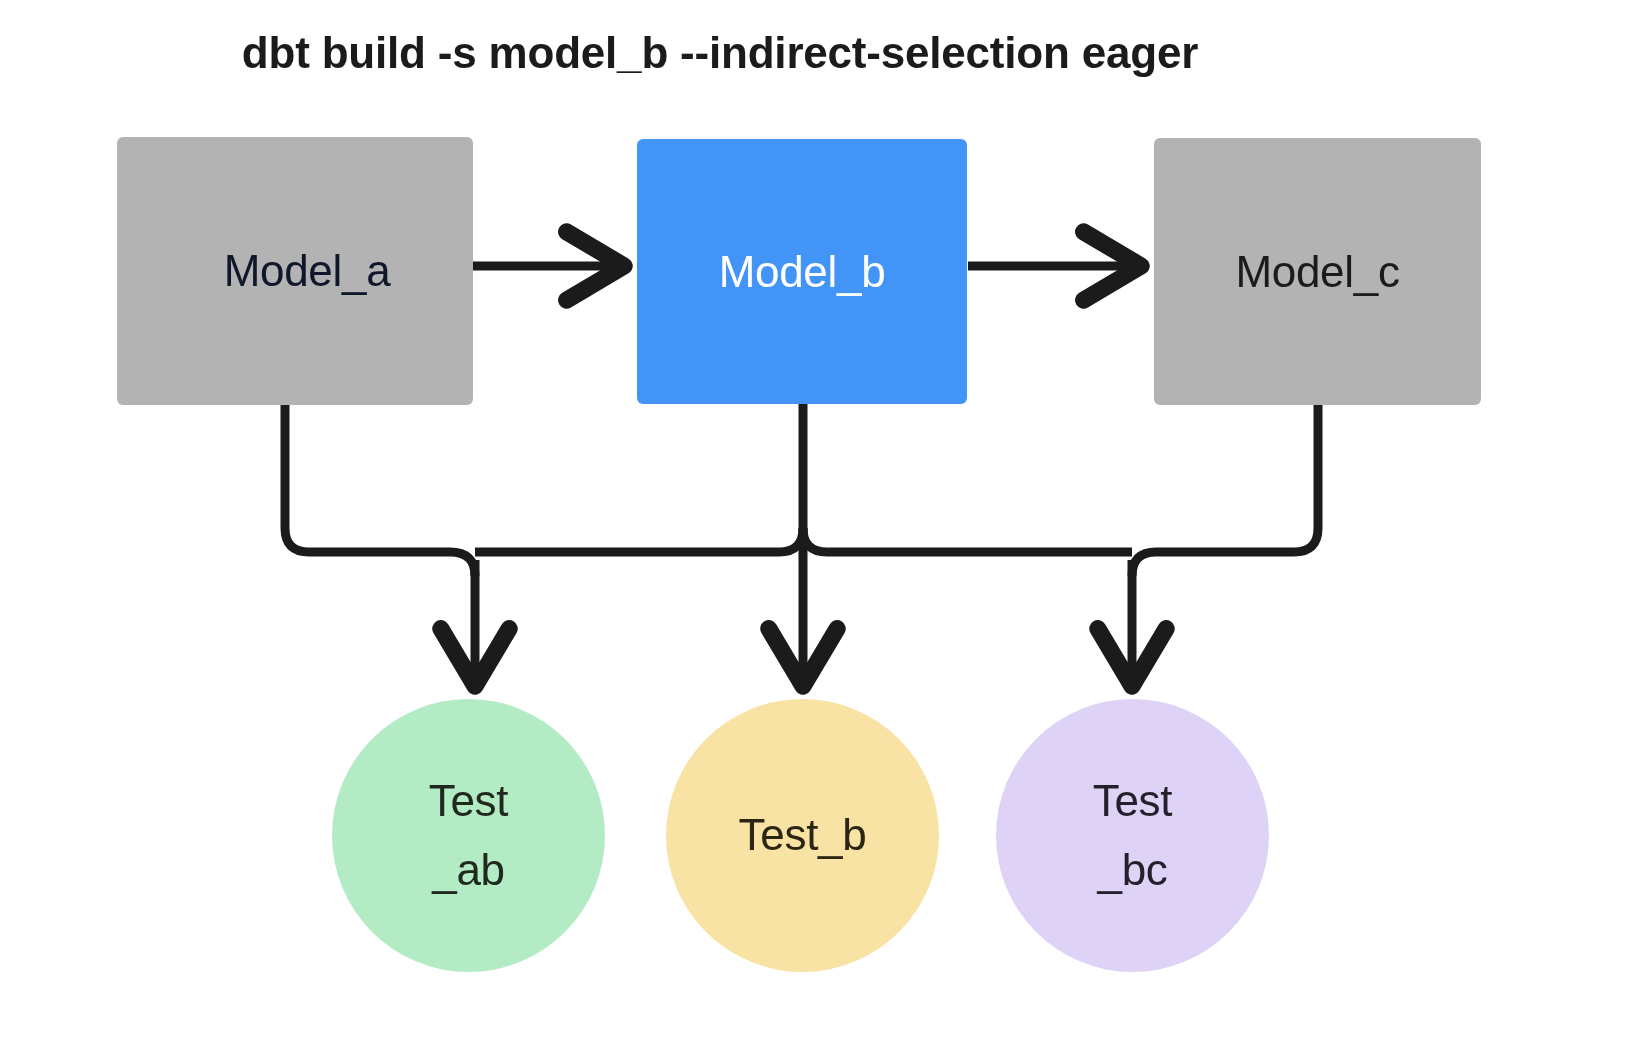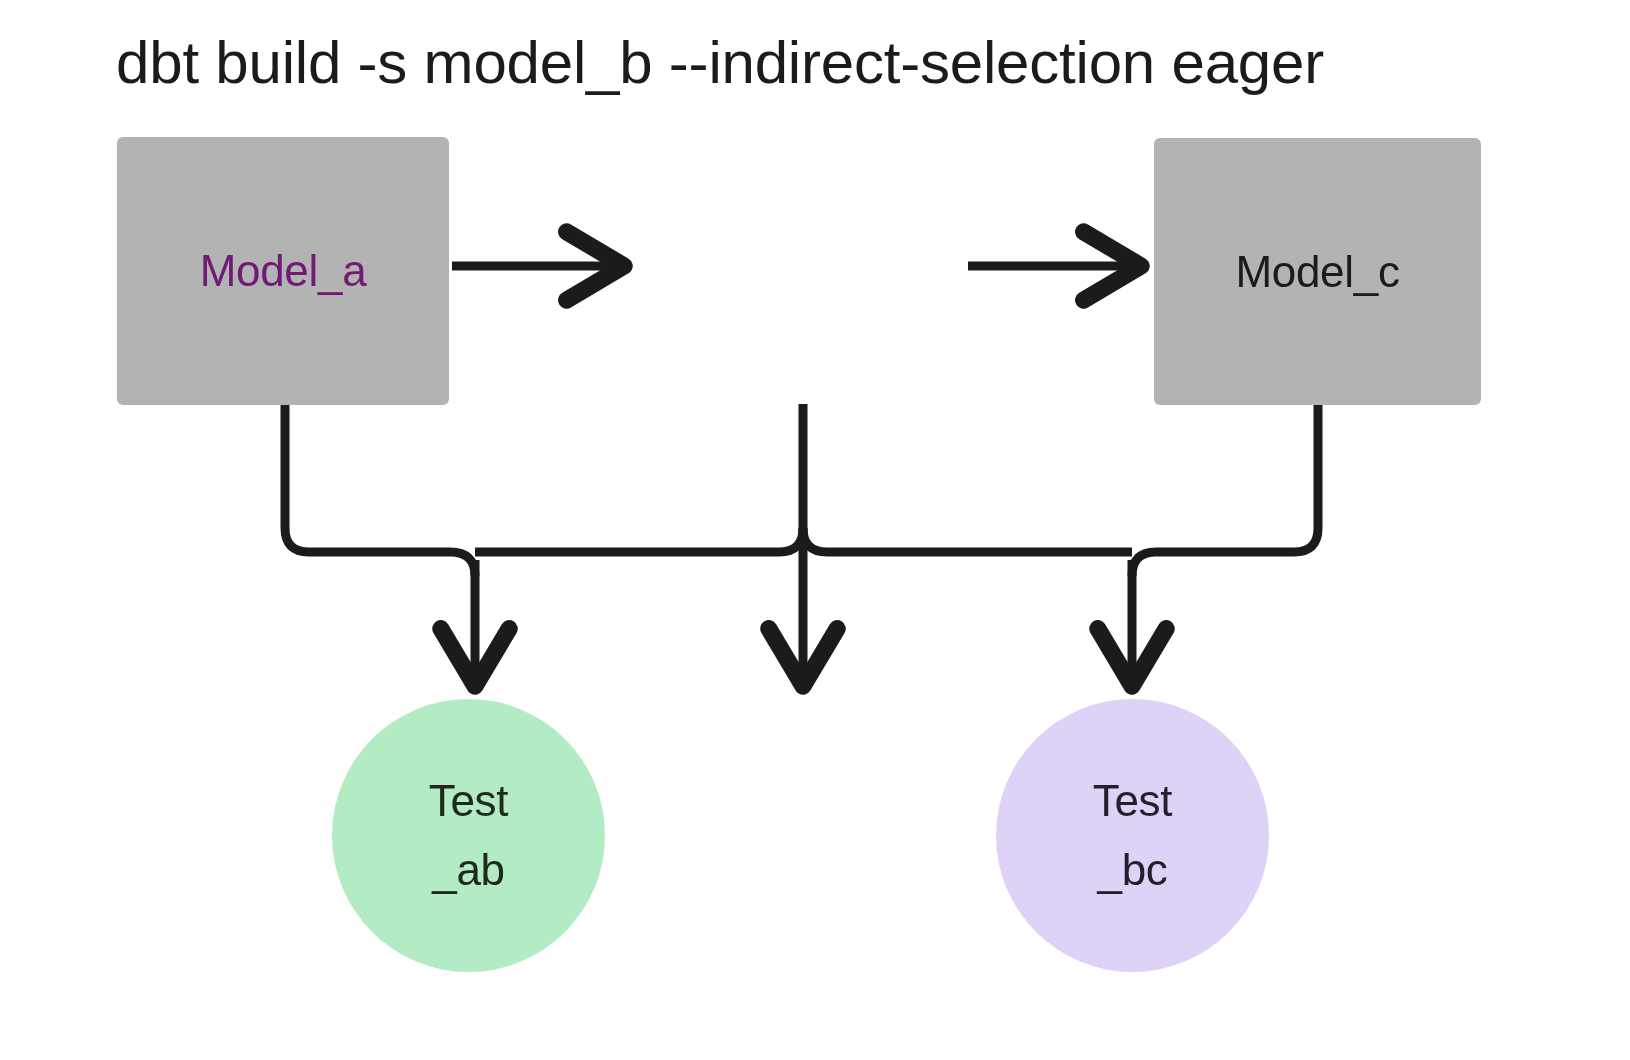--- a/index.html
+++ b/index.html
@@ -16,23 +16,23 @@
     height: 1060px;
     background: #ffffff;
     overflow: hidden;
   }
   #title {
     position: absolute;
     left: 0;
     top: 28px;
     width: 1440px;
     text-align: center;
-    font-size: 60px;
+    font-size: 44px;
     color: #1b1b1b;
-    font-weight: 400;
+    font-weight: 700;
     letter-spacing: -0.2px;
     white-space: nowrap;
   }
   .node-box {
     position: absolute;
     border-radius: 6px;
     display: flex;
     align-items: center;
     justify-content: center;
     font-size: 44px;
@@ -90,33 +90,39 @@
 
       <path d="M 475 552 L 779 552 Q 803 552 803 528"></path>
       <path d="M 803 528 Q 803 552 827 552 L 1132 552"></path>
 
       <path d="M 1318 404 L 1318 528 Q 1318 552 1294 552 L 1156 552 Q 1132 552 1132 576"></path>
 
       <line x1="1132" y1="560" x2="1132" y2="688" marker-end="url(#arrowD)"></line>
     </g>
   </svg>
 
-  <div class="node-box" style="left:117px; top:137px; width:332px; height:268px; background:#b3b3b3; color:#701a75;">
+  <div class="node-box" style="left:117px; top:137px; width:332px; height:268px; background:#b3b3b3; color:#0f172a;padding-left:24px;">
     <span>Model_a</span>
   </div>
 
+  <div class="node-box" style="left:637px; top:139px; width:330px; height:265px; background:#4294f7; color:#ffffff;">
+    <span>Model_b</span>
+  </div>
 
   <div class="node-box" style="left:1154px; top:138px; width:327px; height:267px; background:#b3b3b3; color:#1b1b1b;text-align:right;">
     <span>Model_c</span>
   </div>
 
   <div class="node-circle" style="left:332px; top:699px; width:273px; height:273px; background:#b3ebc5; color:#20291f;">
     <span>Test
 _ab</span>
   </div>
 
+  <div class="node-circle" style="left:666px; top:699px; width:273px; height:273px; background:#f8e2a4; color:#2b2613;">
+    <span>Test_b</span>
+  </div>
 
   <div class="node-circle" style="left:996px; top:699px; width:273px; height:273px; background:#ded2f7; color:#241f2b;">
     <span>Test
 _bc</span>
   </div>
 
 </div>
 
 </body></html>

